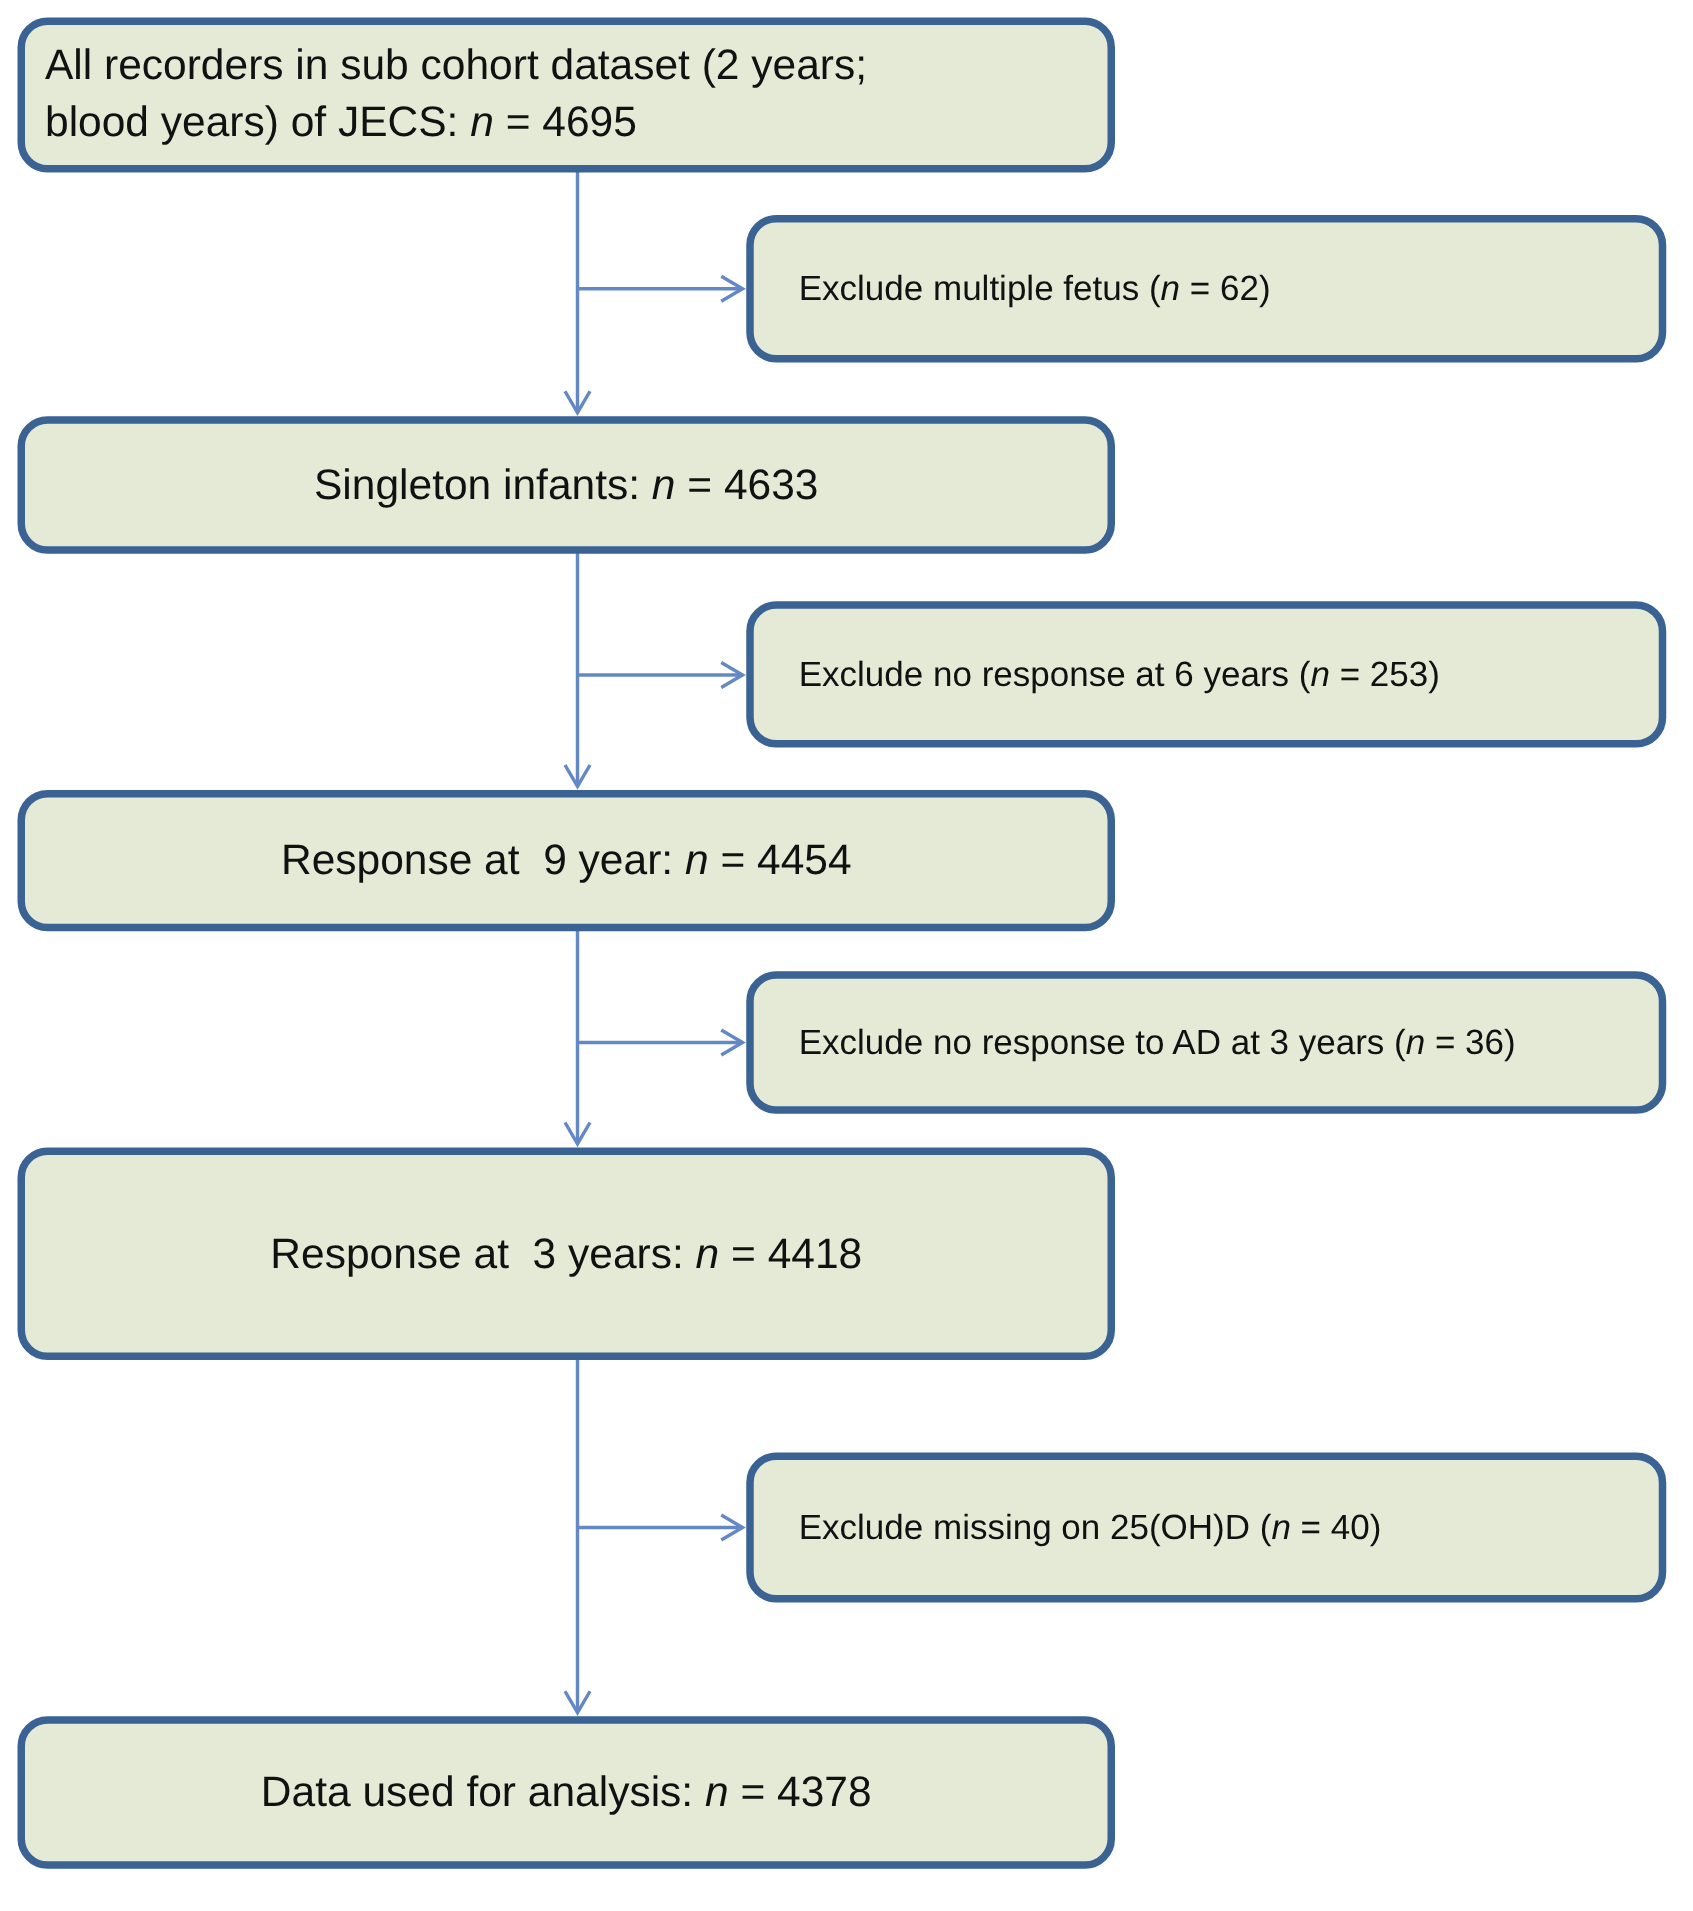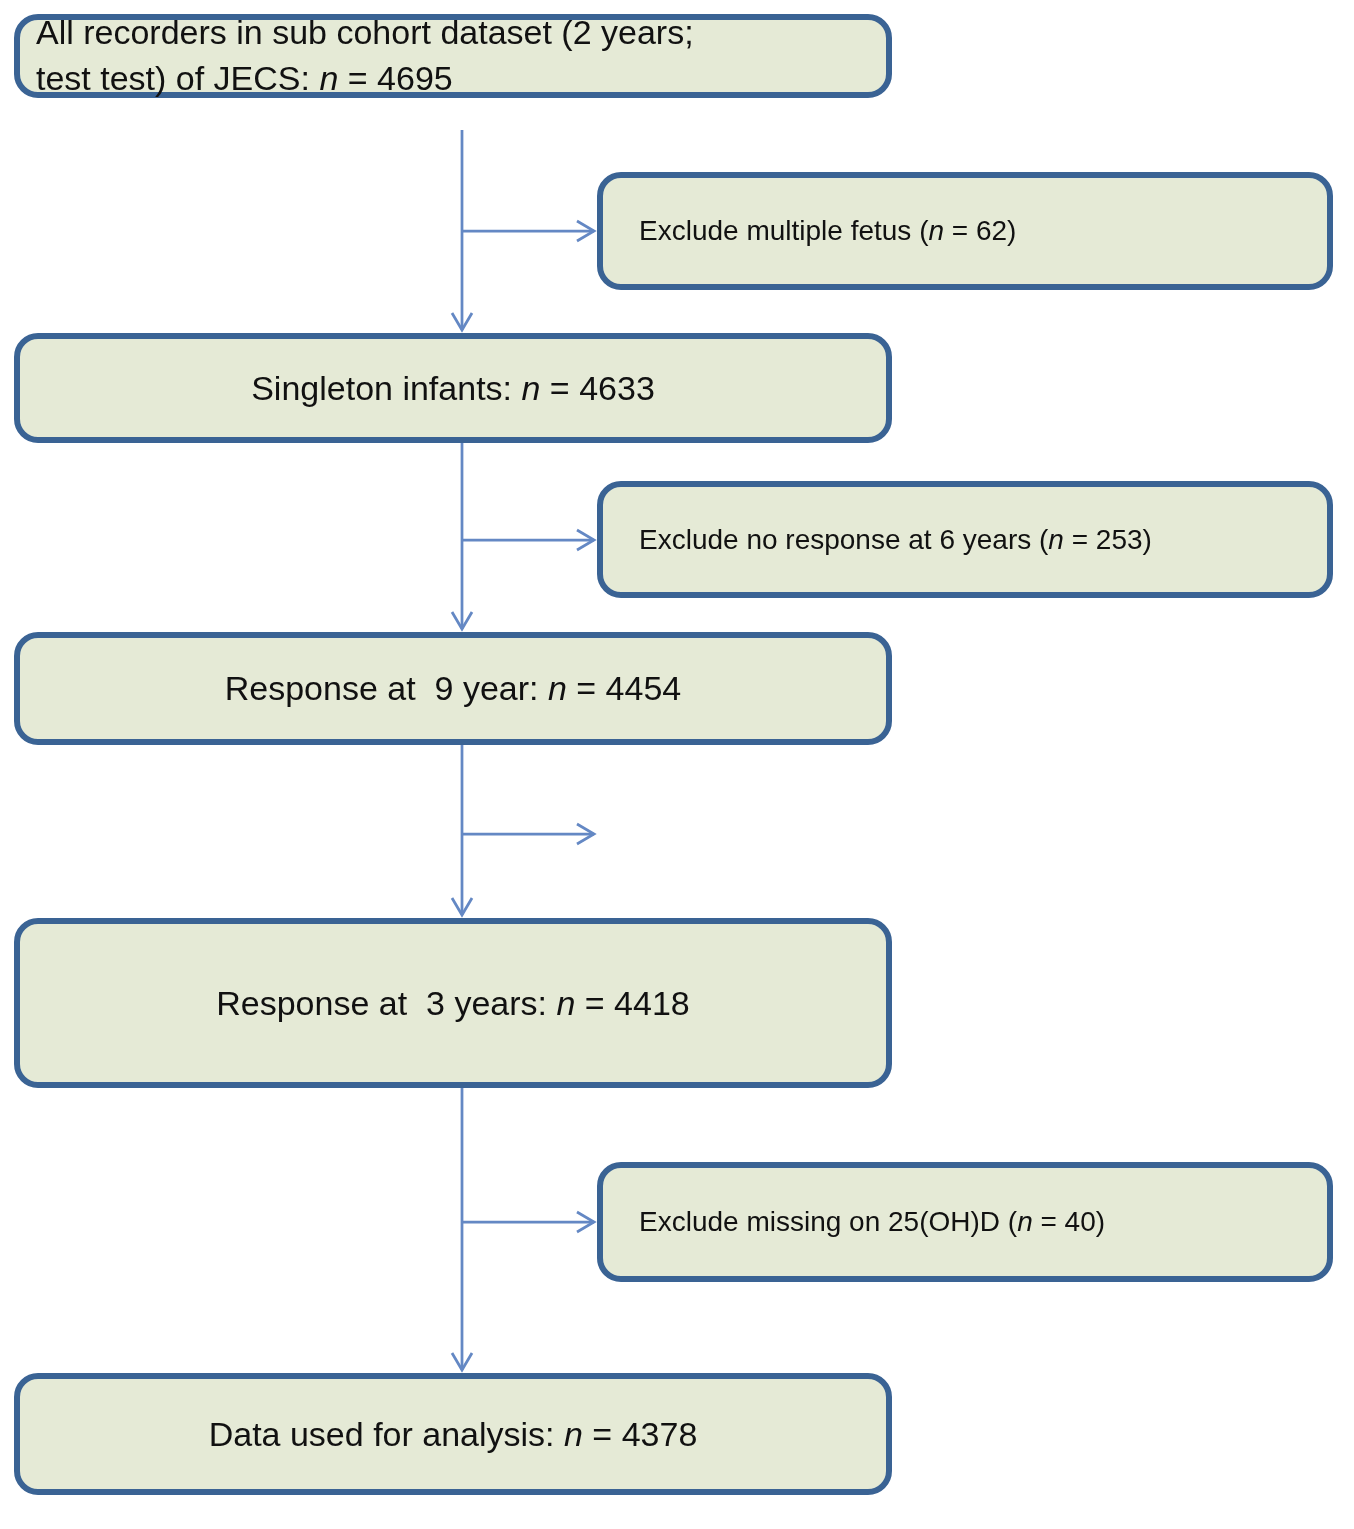--- a/index.html
+++ b/index.html
@@ -26,21 +26,21 @@
   }
   .box .txt { white-space: pre-wrap; }
   .main { left: 14px; width: 878px; font-size: 34px; }
   .excl {
     left: 597px;
     width: 736px;
     font-size: 28px;
     justify-content: flex-start;
     padding: 16px 36px;
   }
-  .b1 { top: 14px;   height: 84px; justify-content: flex-start; padding: 0 16px; }
+  .b1 { top: 14px;   height: 124px; justify-content: flex-start; padding: 0 16px; }
   .b1 .txt { line-height: 1.35; }
   .b2 { top: 333px;  height: 110px; }
   .b3 { top: 632px;  height: 113px; }
   .b4 { top: 918px;  height: 170px; }
   .b5 { top: 1373px; height: 122px; }
   .e1 { top: 172px;  height: 118px; }
   .e2 { top: 481px;  height: 117px; }
   .e3 { top: 777px;  height: 114px; }
   .e4 { top: 1162px; height: 120px; }
   .n { font-style: italic; }
@@ -60,39 +60,42 @@
     <path d="M462,231 L594,231" fill="none" stroke="#6488c4" stroke-width="2.75" marker-end="url(#arrowhead)"></path>
     <path d="M462,441 L462,629" fill="none" stroke="#6488c4" stroke-width="2.75" marker-end="url(#arrowhead)"></path>
     <path d="M462,540 L594,540" fill="none" stroke="#6488c4" stroke-width="2.75" marker-end="url(#arrowhead)"></path>
     <path d="M462,743 L462,915" fill="none" stroke="#6488c4" stroke-width="2.75" marker-end="url(#arrowhead)"></path>
     <path d="M462,834 L594,834" fill="none" stroke="#6488c4" stroke-width="2.75" marker-end="url(#arrowhead)"></path>
     <path d="M462,1048 L462,1370" fill="none" stroke="#6488c4" stroke-width="2.75" marker-end="url(#arrowhead)"></path>
     <path d="M462,1222 L594,1222" fill="none" stroke="#6488c4" stroke-width="2.75" marker-end="url(#arrowhead)"></path>
   </svg>
 
   <div class="box main b1">
-    <div class="txt"><span>All recorders in sub cohort dataset (2 years;</span><br><span>test test) of JECS: </span><span class="n">n</span><span> = 4695</span></div>
+    <div class="txt"><span>All recorders in sub cohort dataset (2 years;</span><br><span>blood years) of JECS: </span><span class="n">n</span><span> = 4695</span></div>
   </div>
 
   <div class="box excl e1">
     <div class="txt"><span>Exclude multiple fetus (</span><span class="n">n</span><span> = 62)</span></div>
   </div>
 
   <div class="box main b2">
     <div class="txt"><span>Singleton infants: </span><span class="n">n</span><span> = 4633</span></div>
   </div>
 
   <div class="box excl e2">
     <div class="txt"><span>Exclude no response at 6 years (</span><span class="n">n</span><span> = 253)</span></div>
   </div>
 
   <div class="box main b3">
     <div class="txt"><span>Response at  9 year: </span><span class="n">n</span><span> = 4454</span></div>
   </div>
 
+  <div class="box excl e3">
+    <div class="txt"><span>Exclude no response to AD at 3 years (</span><span class="n">n</span><span> = 36)</span></div>
+  </div>
 
   <div class="box main b4">
     <div class="txt"><span>Response at  3 years: </span><span class="n">n</span><span> = 4418</span></div>
   </div>
 
   <div class="box excl e4">
     <div class="txt"><span>Exclude missing on 25(OH)D (</span><span class="n">n</span><span> = 40)</span></div>
   </div>
 
   <div class="box main b5">

